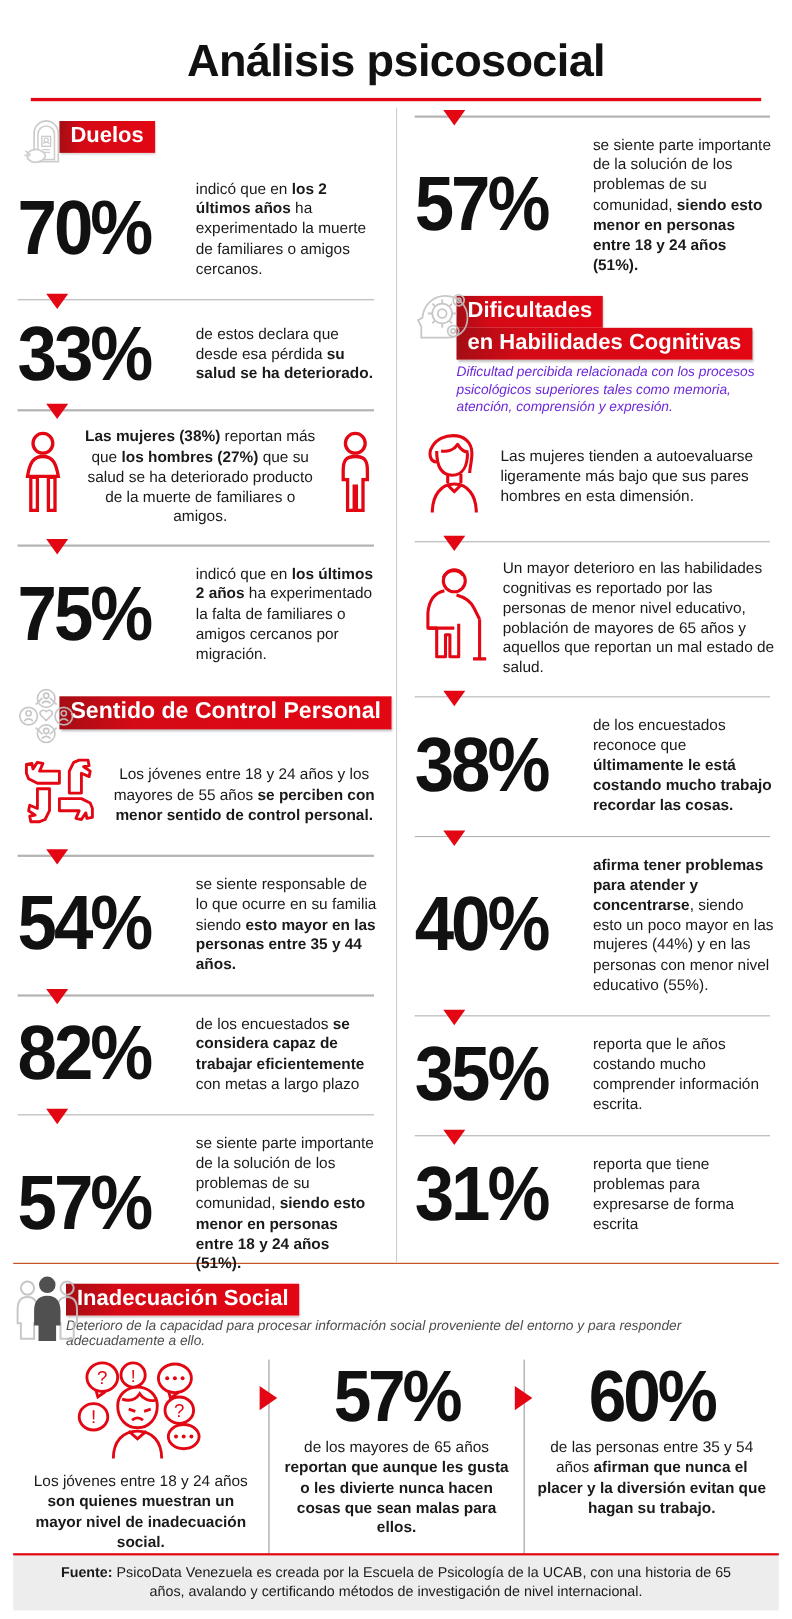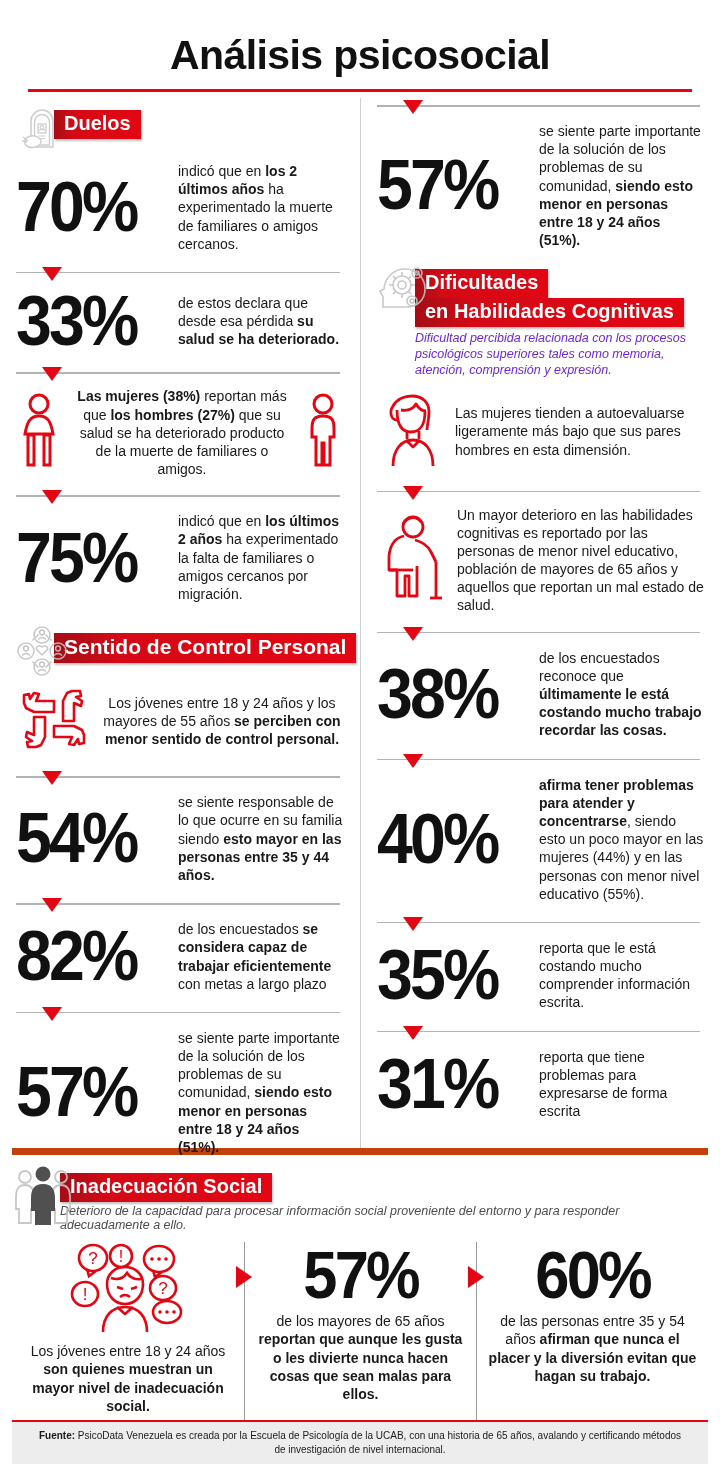--- a/index.html
+++ b/index.html
@@ -146,21 +146,21 @@
   .iconrow .txt {
     flex: 1 1 auto;
     font-size: 14px;
     line-height: 1.30;
   }
   .iconrow .txt.ctr { text-align: center; }
   .iconrow .art { flex: 0 0 auto; }
 
   
   .bottom {
-    border-top: 7px solid #c2410c;
+    border-top: 1px solid #c2410c;
     margin: 0 12px;
     padding-top: 10px;
   }
   .bottom-head {
     display: flex;
     align-items: flex-start;
   }
   .bottom-sub {
     font-style: italic;
     font-size: 12.5px;
@@ -209,21 +209,21 @@
     border-left: 16px solid #e30613;
   }
 
   
   .footer {
     position: absolute;
     left: 12px; right: 12px; bottom: 8px;
     background: #ededed;
     border-top: 2px solid #e30613;
     text-align: center;
-    font-size: 10px;
+    font-size: 13px;
     line-height: 1.35;
     padding: 7px 26px 8px 26px;
     color: #1a1a1a;
   }
   .footer b { font-weight: bold; }
 </style>
 </head>
 <body>
 
 <div class="page">
@@ -485,21 +485,21 @@
         </div>
       </div>
 
       <div class="divider">
           <span class="line"></span>
           <span class="tri"></span>
         </div>
 
       <div class="stat">
         <div class="pct">35%</div>
-        <div class="txt">reporta que le está costando mucho comprender información escrita.</div>
+        <div class="txt">reporta que le años costando mucho comprender información escrita.</div>
       </div>
 
       <div class="divider">
           <span class="line"></span>
           <span class="tri"></span>
         </div>
 
       <div class="stat">
         <div class="pct">31%</div>
         <div class="txt">reporta que tiene problemas para expresarse de forma escrita</div>

